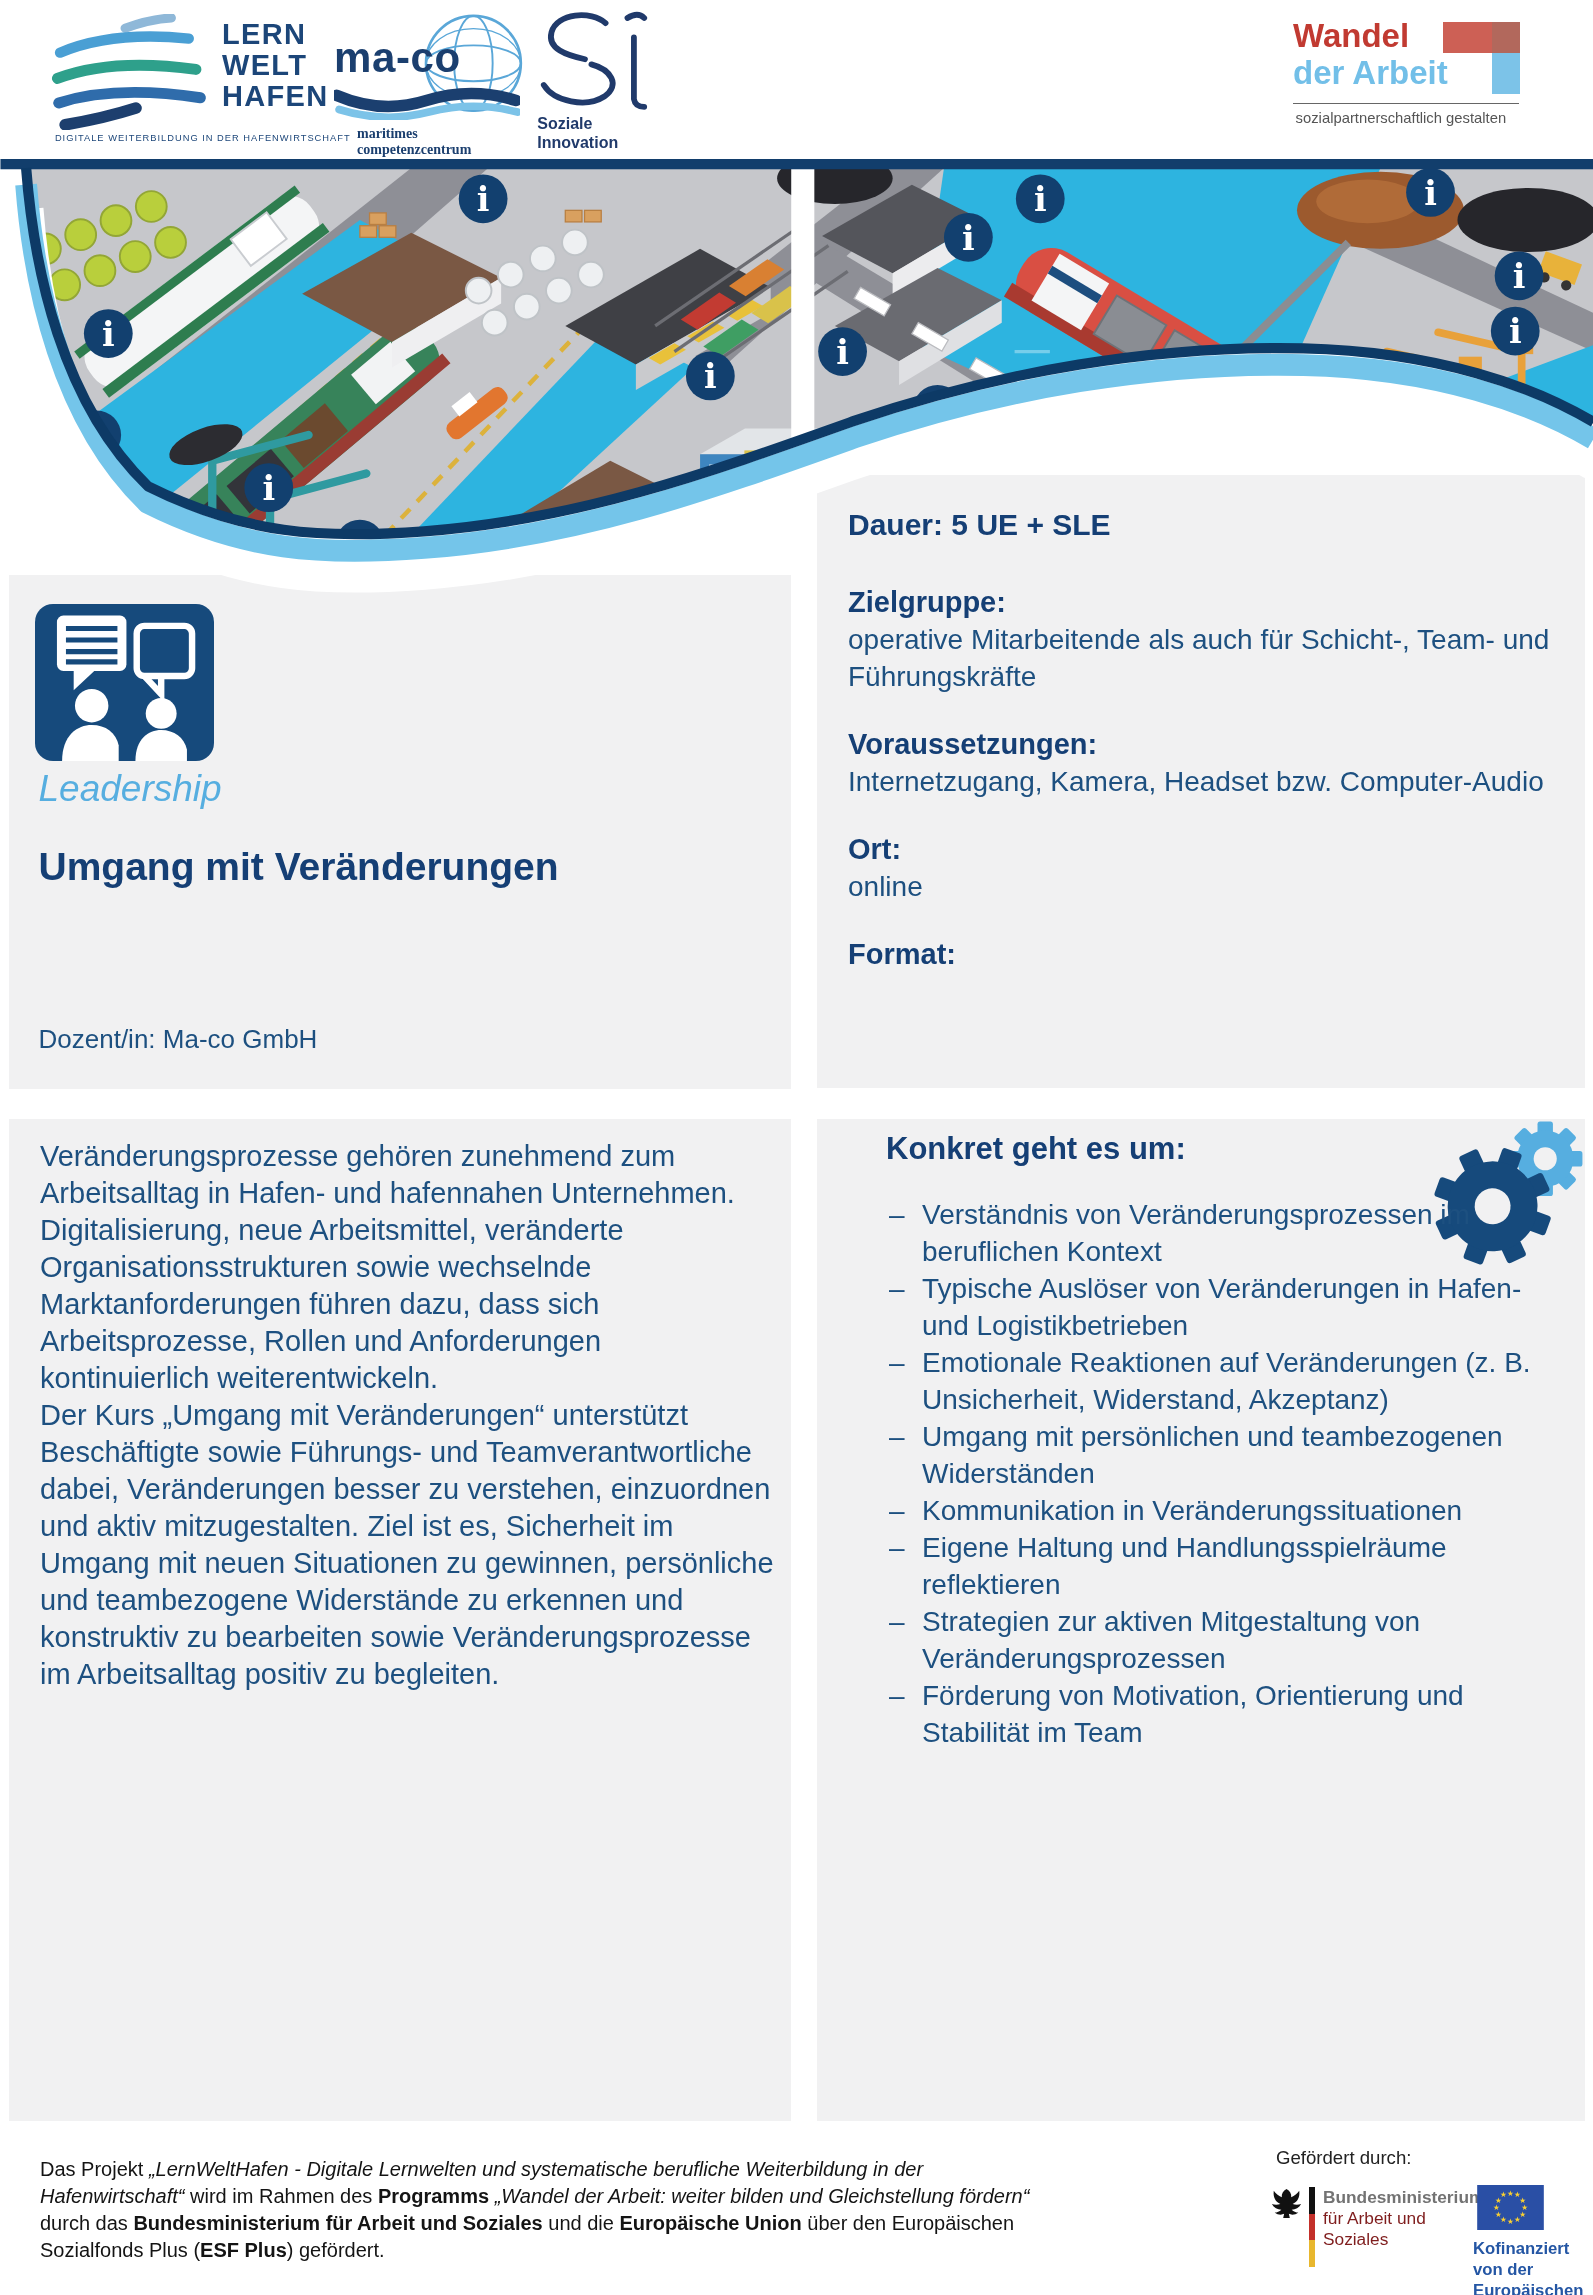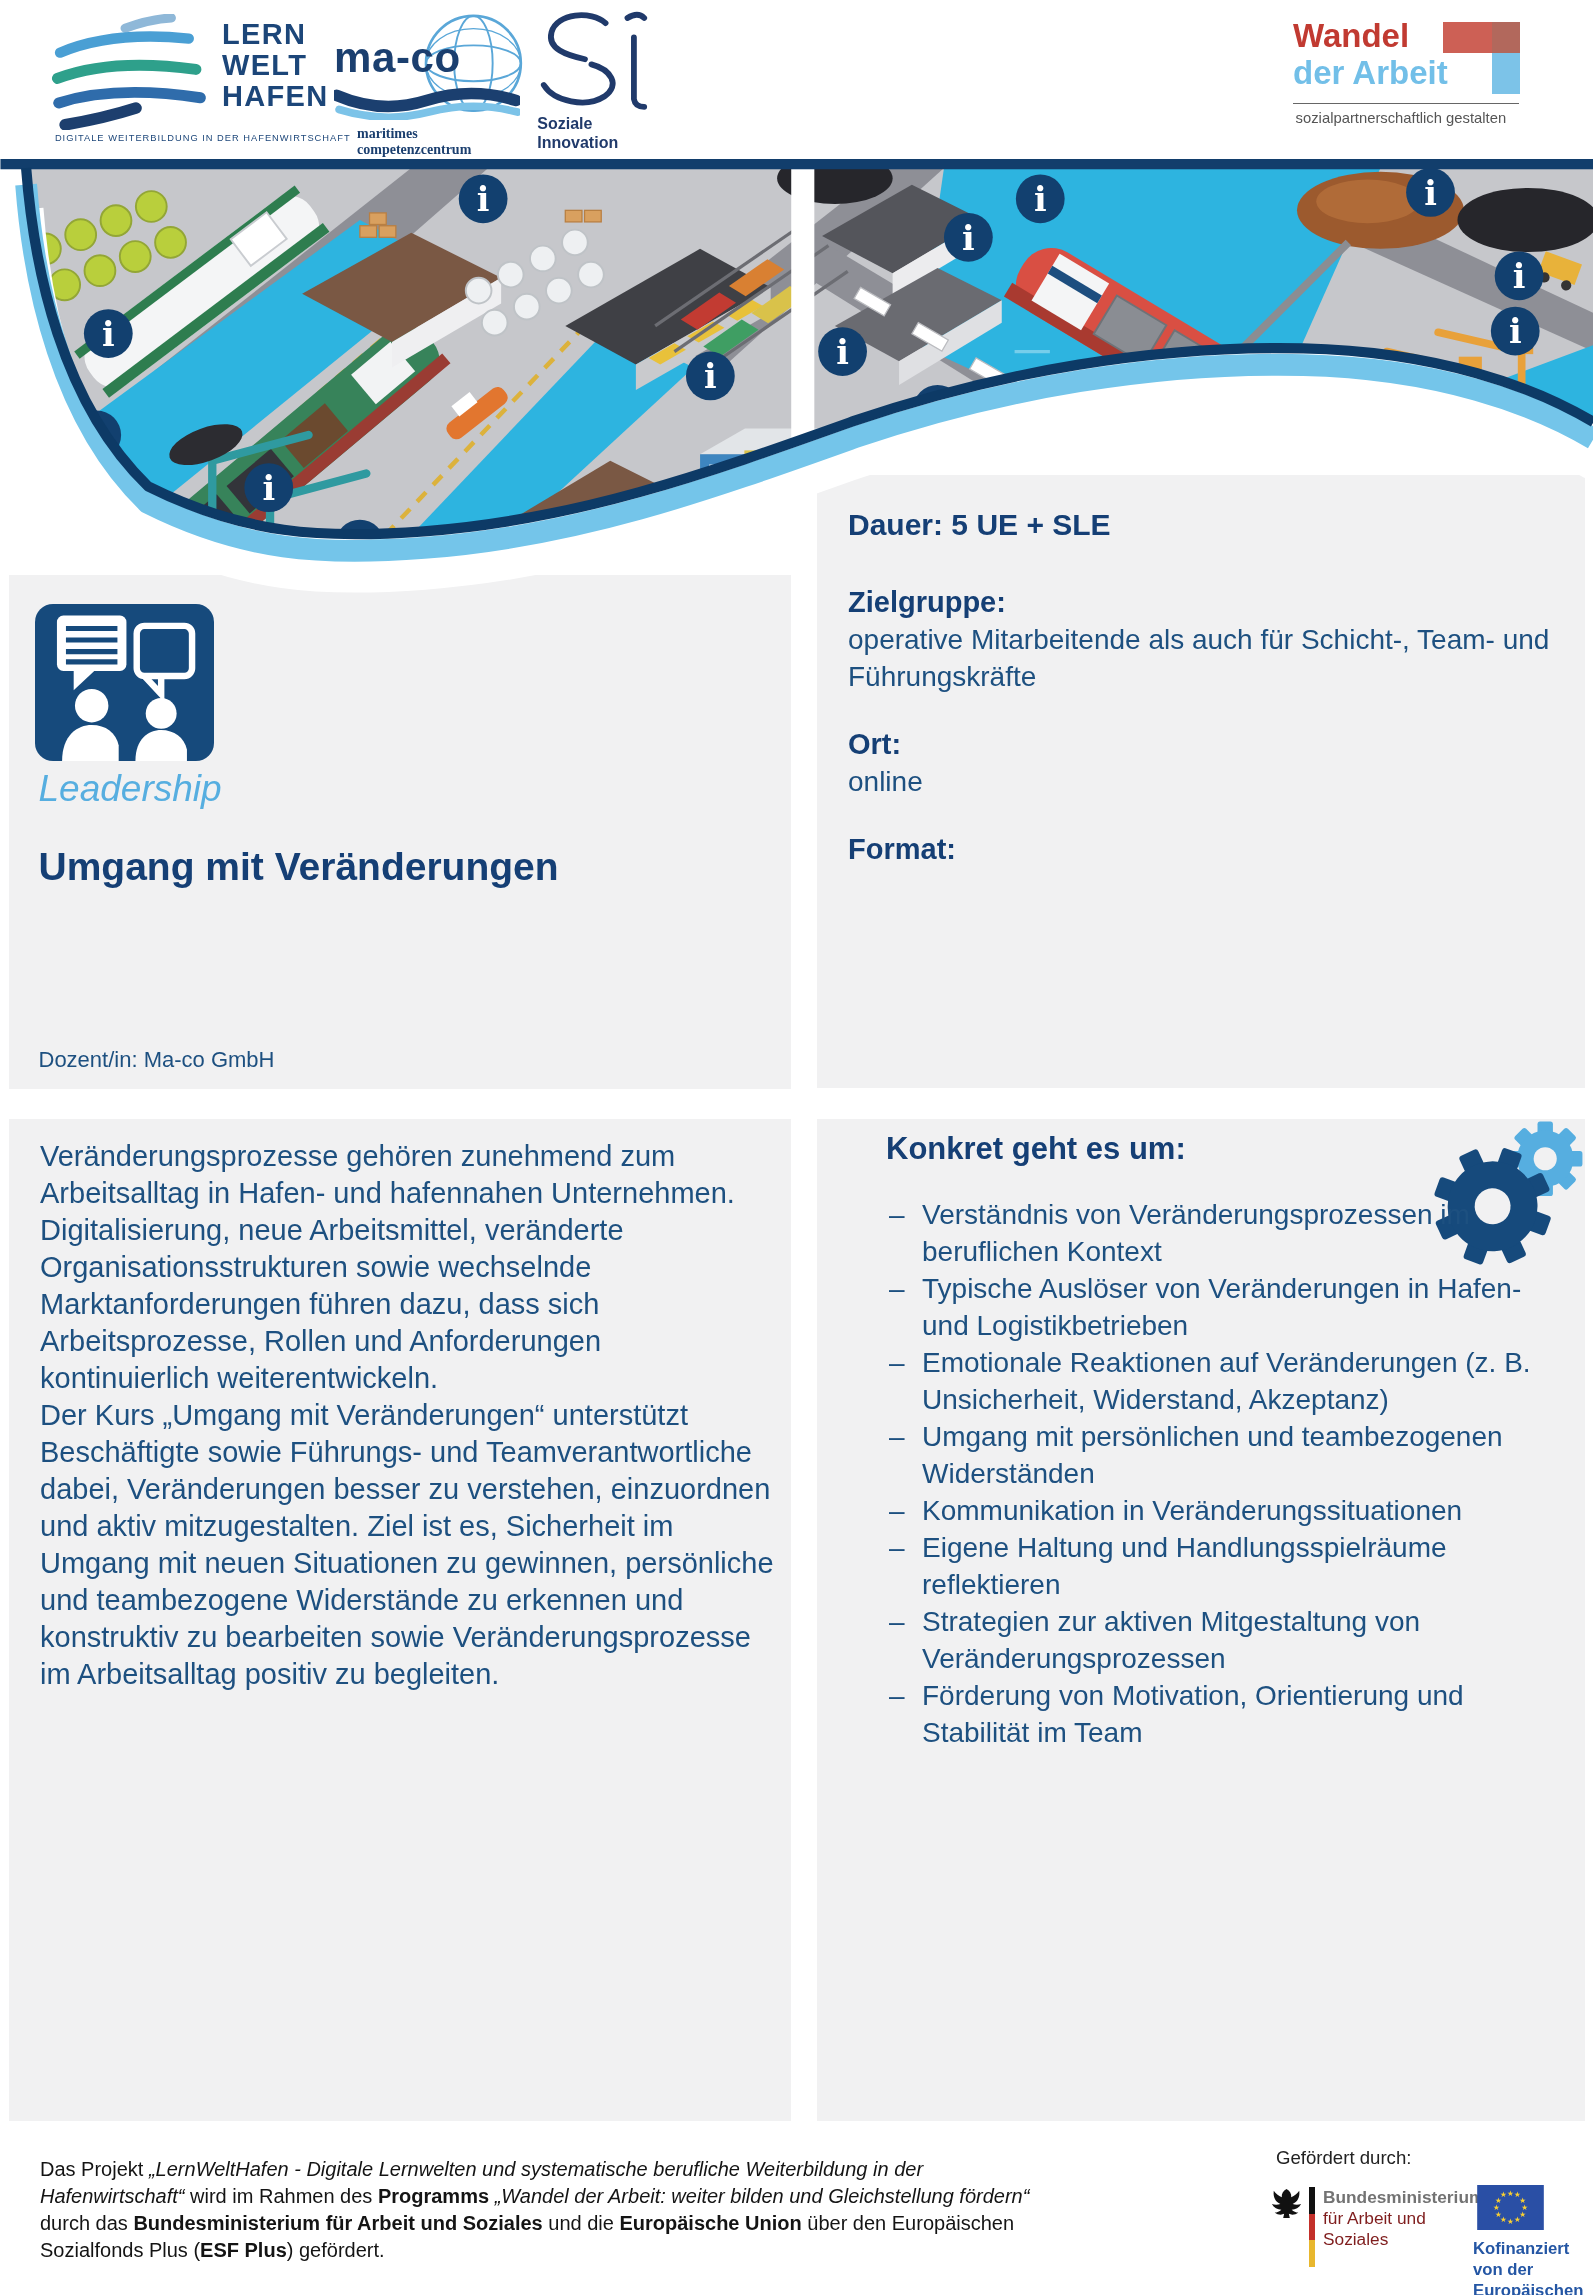--- a/index.html
+++ b/index.html
@@ -14,21 +14,21 @@
   .si-sub{font-weight:bold;color:#203a6b;font-size:16px;line-height:19px;}
   .wda-red{color:#c13a31;font-size:33px;font-weight:600;line-height:36px;}
   .wda-blue{color:#72bfe8;font-size:33px;font-weight:600;line-height:37px;}
   .wda-sub{color:#555;font-size:14.8px;margin-top:5.1px;}
   .wda-rule{border-top:1.9px solid #666;width:226px;margin-top:3.9px;}
   
   .panel{position:absolute;background:#f1f1f2;}
   
   .category{font-style:italic;color:#56aee0;font-size:37px;}
   .course-title{font-weight:bold;color:#153f75;font-size:39px;}
-  .lecturer{color:#1d5080;font-size:22px;margin-top:23px;}
+  .lecturer{color:#1d5080;font-size:26px;}
   .detail-label{font-weight:bold;color:#153f75;font-size:29px;line-height:37px;}
   .detail-text{color:#1d5080;font-size:28px;line-height:37px;}
   .detail-block{margin-bottom:31px;}
   .duration{font-weight:bold;color:#153f75;font-size:30px;margin-bottom:42px;}
   .description{color:#1d5080;font-size:29px;line-height:37px;white-space:pre-line;}
   .topics-heading{font-weight:bold;color:#153f75;font-size:31px;}
   .topic-list{list-style:none;margin:0;padding:0;color:#1d5080;font-size:28px;line-height:37px;}
   .topic-list li{display:flex;align-items:flex-start;}
   .topic-dash{flex:0 0 33px;}
   
@@ -405,20 +405,24 @@
   </div>
 
   <div class="abs" style="left:817px;top:475px;width:768px;height:613px;">
     <div class="abs" style="left:31px;top:33px;width:706px;">
       <div class="duration">Dauer: 5 UE + SLE</div>
       <div class="detail-block">
         <div class="detail-label">Zielgruppe:</div>
         <div class="detail-text">operative Mitarbeitende als auch für Schicht-, Team- und Führungskräfte</div>
       </div>
       <div class="detail-block">
+        <div class="detail-label">Voraussetzungen:</div>
+        <div class="detail-text">Internetzugang, Kamera, Headset bzw. Computer-Audio</div>
+      </div>
+      <div class="detail-block">
         <div class="detail-label">Ort:</div>
         <div class="detail-text">online</div>
       </div>
       <div class="detail-block">
         <div class="detail-label">Format:</div>
       </div>
     </div>
   </div>
 
   <div class="abs" style="left:9px;top:1119px;width:782px;height:1003px;">

